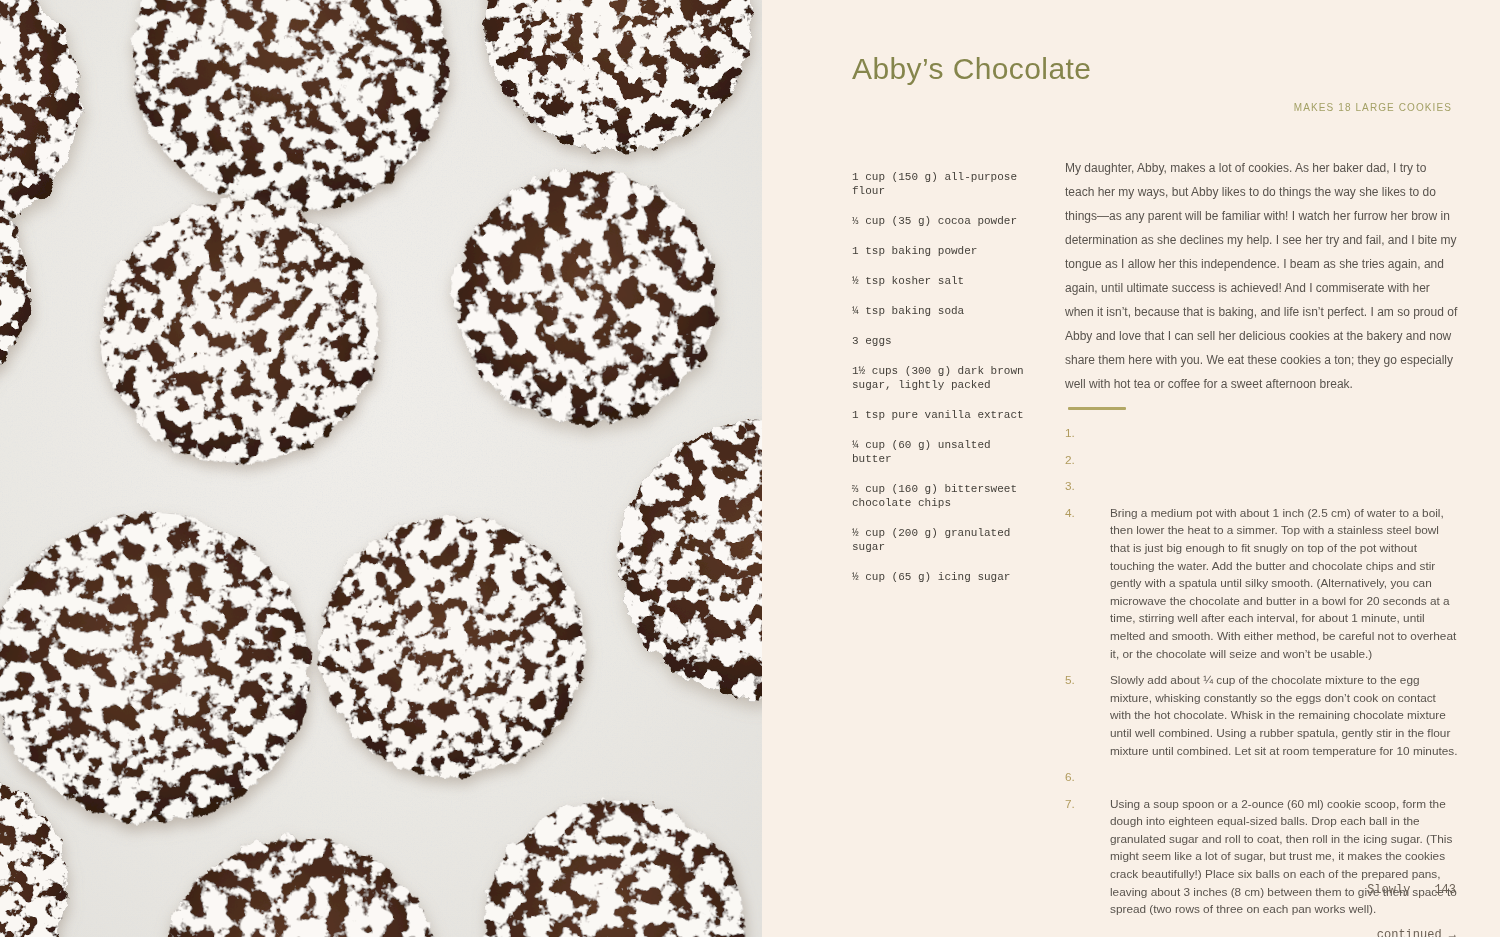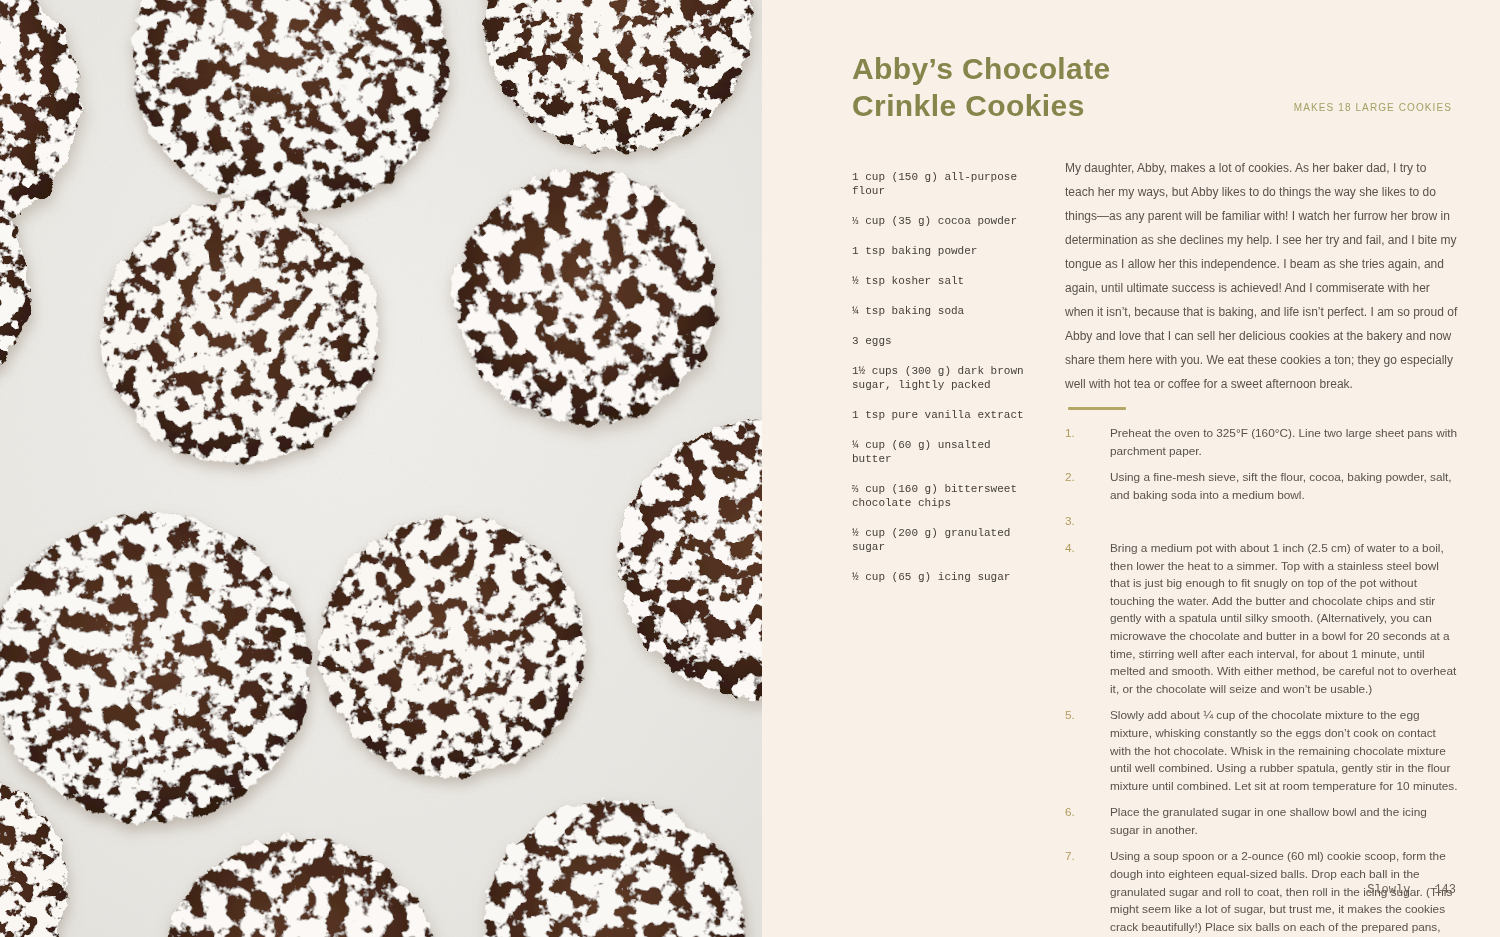--- a/index.html
+++ b/index.html
@@ -28,21 +28,21 @@
   }
   .photo svg{display:block;width:762px;height:937px}
 
   
   .page{
     position:relative;flex:1;height:937px;
     background:var(--cream);
   }
   .page-head{position:absolute;top:50px;left:90px;right:46px}
   .title{
-    margin:0;font-weight:700;font-size:30px;line-height:37px;
+    margin:0;font-weight:400;font-size:30px;line-height:37px;
     letter-spacing:.4px;color:var(--olive);
   }
   .title span{display:block}
   .yield{
     position:absolute;top:102px;right:48px;
     font-size:10px;letter-spacing:1.1px;color:#a3a065;
     text-transform:uppercase;white-space:nowrap;
   }
 
   .cols{position:absolute;top:154px;left:90px;right:42px;display:flex}
@@ -161,21 +161,20 @@
         <ellipse cx="614" cy="924" rx="130" ry="124" fill="url(#ckbase)" filter="url(#cr1)" transform="rotate(-5 614 924)"></ellipse>
       </g>
     </svg>
   </figure>
 
   <section class="page">
 
     <header class="page-head">
       <h1 class="title">
         <span>Abby’s Chocolate</span>
-        <span>Crinkle Cookies</span>
       </h1>
     </header>
 
     <div class="yield">MAKES 18 LARGE COOKIES</div>
 
     <div class="cols">
 
       <ul class="ingredients">
           <li>1 cup (150 g) all-purpose flour</li>
           <li>⅓ cup (35 g) cocoa powder</li>
@@ -192,40 +191,37 @@
         </ul>
 
       <div class="main">
         <p class="intro">My daughter, Abby, makes a lot of cookies. As her baker dad, I try to teach her my ways, but Abby likes to do things the way she likes to do things—as any parent will be familiar with! I watch her furrow her brow in determination as she declines my help. I see her try and fail, and I bite my tongue as I allow her this independence. I beam as she tries again, and again, until ultimate success is achieved! And I commiserate with her when it isn’t, because that is baking, and life isn’t perfect. I am so proud of Abby and love that I can sell her delicious cookies at the bakery and now share them here with you. We eat these cookies a ton; they go especially well with hot tea or coffee for a sweet afternoon break.</p>
 
         <div class="divider"></div>
 
         <ol class="steps">
             <li class="step">
             <span class="num">1.</span>
-            <span class="txt">Preheat the oven to 325°F (160°C). Line two large sheet pans with parchment paper.</span>
           </li>
             <li class="step">
             <span class="num">2.</span>
-            <span class="txt">Using a fine-mesh sieve, sift the flour, cocoa, baking powder, salt, and baking soda into a medium bowl.</span>
           </li>
             <li class="step">
             <span class="num">3.</span>
           </li>
             <li class="step">
             <span class="num">4.</span>
             <span class="txt">Bring a medium pot with about 1 inch (2.5 cm) of water to a boil, then lower the heat to a simmer. Top with a stainless steel bowl that is just big enough to fit snugly on top of the pot without touching the water. Add the butter and chocolate chips and stir gently with a spatula until silky smooth. (Alternatively, you can microwave the chocolate and butter in a bowl for 20 seconds at a time, stirring well after each interval, for about 1 minute, until melted and smooth. With either method, be careful not to overheat it, or the chocolate will seize and won’t be usable.)</span>
           </li>
             <li class="step">
             <span class="num">5.</span>
             <span class="txt">Slowly add about ¼ cup of the chocolate mixture to the egg mixture, whisking constantly so the eggs don’t cook on contact with the hot chocolate. Whisk in the remaining chocolate mixture until well combined. Using a rubber spatula, gently stir in the flour mixture until combined. Let sit at room temperature for 10 minutes.</span>
           </li>
             <li class="step">
             <span class="num">6.</span>
-            <span class="txt">Place the granulated sugar in one shallow bowl and the icing sugar in another.</span>
           </li>
             <li class="step">
             <span class="num">7.</span>
             <span class="txt">Using a soup spoon or a 2-ounce (60 ml) cookie scoop, form the dough into eighteen equal-sized balls. Drop each ball in the granulated sugar and roll to coat, then roll in the icing sugar. (This might seem like a lot of sugar, but trust me, it makes the cookies crack beautifully!) Place six balls on each of the prepared pans, leaving about 3 inches (8 cm) between them to give them space to spread (two rows of three on each pan works well).</span>
           </li>
           </ol>
 
         <div class="continued">continued →</div>
       </div>
     </div>

